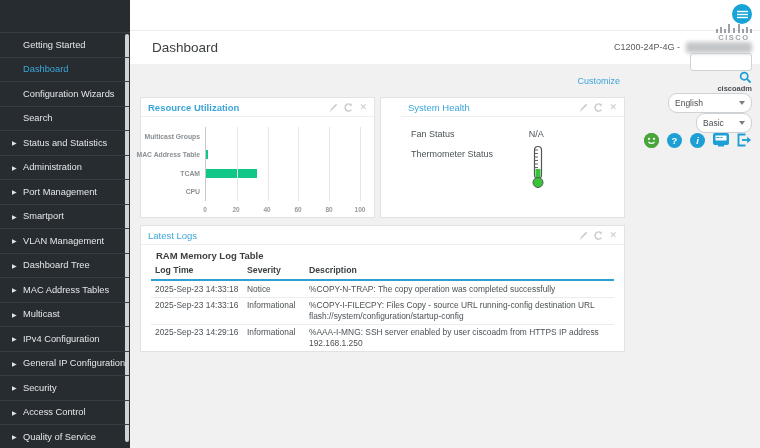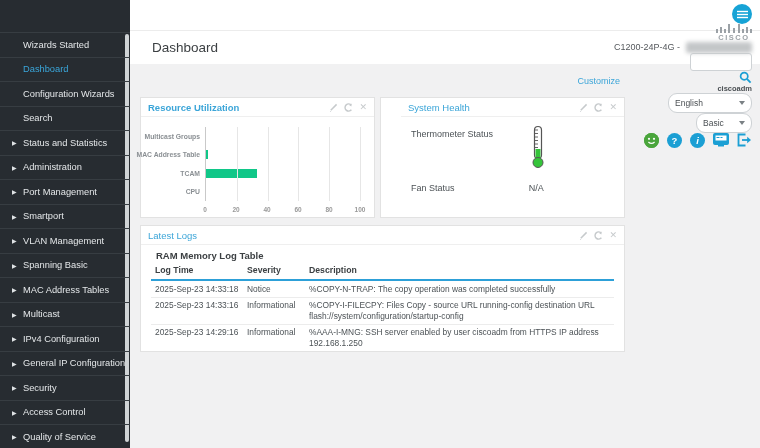--- a/index.html
+++ b/index.html
@@ -83,21 +83,21 @@
   .col-time { width:92px; } .col-sev { width:62px; }
 </style>
 </head>
 <body>
 
 <div class="screen">
 
   <nav class="sidebar" id="sidebar">
     <div class="side-scrollbar"></div>
   <div class="side-item">
-        <span class="lbl">Wizards Started</span>
+        <span class="lbl">Getting Started</span>
       </div>
       <div class="side-item active">
         <span class="lbl">Dashboard</span>
       </div>
       <div class="side-item">
         <span class="lbl">Configuration Wizards</span>
       </div>
       <div class="side-item">
         <span class="lbl">Search</span>
       </div>
@@ -116,21 +116,21 @@
       <div class="side-item">
         <span class="arrow">▶</span>
         <span class="lbl">Smartport</span>
       </div>
       <div class="side-item">
         <span class="arrow">▶</span>
         <span class="lbl">VLAN Management</span>
       </div>
       <div class="side-item">
         <span class="arrow">▶</span>
-        <span class="lbl">Spanning Basic</span>
+        <span class="lbl">Dashboard Tree</span>
       </div>
       <div class="side-item">
         <span class="arrow">▶</span>
         <span class="lbl">MAC Address Tables</span>
       </div>
       <div class="side-item">
         <span class="arrow">▶</span>
         <span class="lbl">Multicast</span>
       </div>
       <div class="side-item">
@@ -308,38 +308,38 @@
             <svg width="9" height="9" viewBox="0 0 9 9">
                 <path d="M7.4 2.2 A3.6 3.6 0 1 0 7.4 6.8" fill="none" stroke="#c6cacc" stroke-width="1.4"></path>
                 <path d="M7.4 0.6 L7.4 3.4 L5 2 Z" fill="#c6cacc"></path>
               </svg>
           </span>
           <span class="pic">✕</span>
         </span>
       </div>
       <div class="sh-body">
         <div class="sh-row">
+          <span class="sh-label">Fan Status</span>
+          <span class="sh-value">N/A</span>
+        </div>
+        <div class="sh-row">
           <span class="sh-label">Thermometer Status</span>
           <span class="sh-value" style="margin-top:-4px;">
             <svg width="18" height="46" viewBox="0 0 18 46">
               <rect x="5.5" y="1.5" width="7" height="32" rx="3.5" fill="#fff" stroke="#555" stroke-width="1.2"></rect>
               <rect x="6.5" y="24" width="5" height="9" fill="#35c43a"></rect>
               <line x1="5.5" y1="5" x2="9" y2="5" stroke="#555" stroke-width="0.9"></line>
               <line x1="5.5" y1="8.5" x2="9" y2="8.5" stroke="#555" stroke-width="0.9"></line>
               <line x1="5.5" y1="12" x2="9" y2="12" stroke="#555" stroke-width="0.9"></line>
               <line x1="5.5" y1="15.5" x2="9" y2="15.5" stroke="#555" stroke-width="0.9"></line>
               <line x1="5.5" y1="19" x2="9" y2="19" stroke="#555" stroke-width="0.9"></line>
               <line x1="5.5" y1="22.5" x2="9" y2="22.5" stroke="#555" stroke-width="0.9"></line>
               <circle cx="9" cy="37.5" r="5" fill="#35c43a" stroke="#555" stroke-width="1"></circle>
             </svg>
           </span>
-        </div>
-        <div class="sh-row">
-          <span class="sh-label">Fan Status</span>
-          <span class="sh-value">N/A</span>
         </div>
       </div>
     </section>
 
     <section class="panel p-ll">
       <div class="panel-head">
         <span class="panel-title">Latest Logs</span>
         <span class="panel-icons">
           <span class="pic">
             <svg width="9" height="9" viewBox="0 0 9 9">

